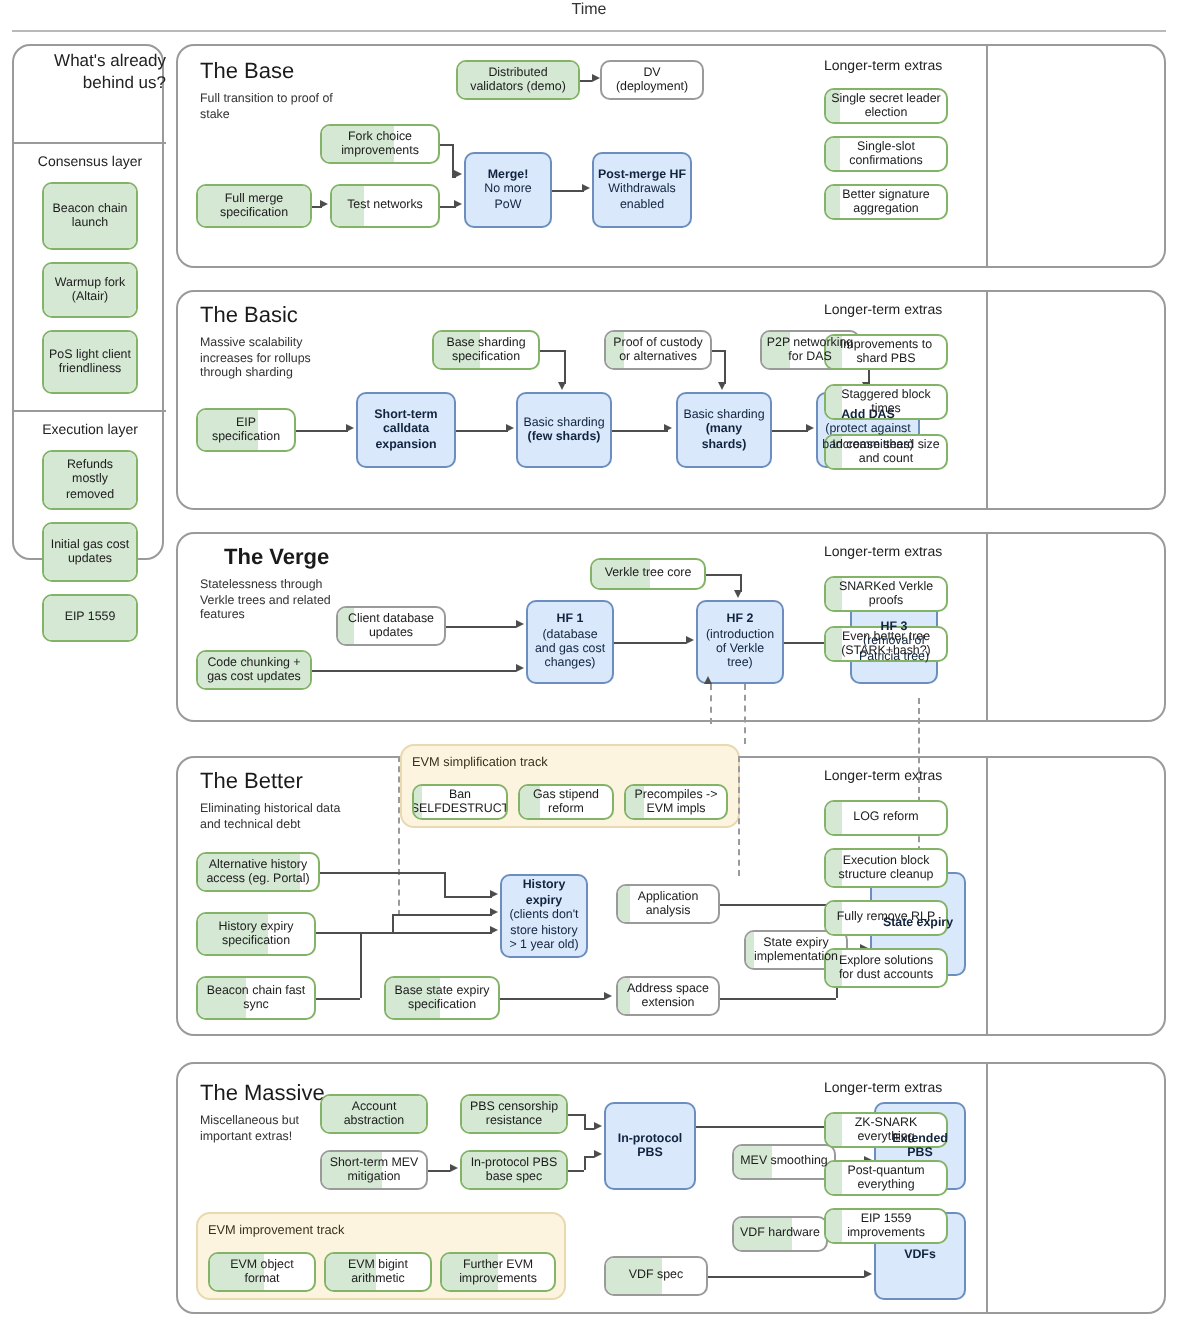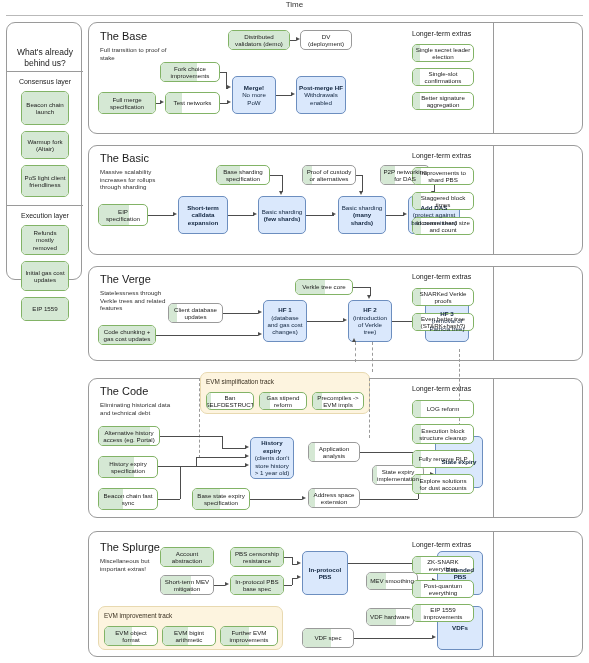--- a/index.html
+++ b/index.html
@@ -30,21 +30,21 @@
     position:absolute;
     border:1px solid #9a9a9a;
     border-radius:9px;
     background:#ffffff;
   }
   .sidebar {
     position:absolute; left:6px; top:22px; width:76px; height:258px;
     border:1px solid #9a9a9a; border-radius:9px; background:#fff;
   }
   .sidebar-title {
-    position:absolute; left:0; top:24px; width:76px; text-align:center;
+    position:absolute; left:0; top:2px; width:76px; text-align:right;
     font-size:8.5px; line-height:11px; color:#222;
   }
   .sidebar-div { position:absolute; left:0; width:76px; height:1px; background:#9a9a9a; }
 
   .sec-label {
     position:absolute; width:76px; text-align:center;
     font-size:7px; color:#222;
   }
 
   
@@ -304,21 +304,21 @@
     <span class="txt">Staggered block times</span>
   </div>
   <div class="node green" style="left:412px;top:217px;width:62px;height:18px;">
     <div class="fill" style="width:14%"></div>
     <span class="txt">Increase shard size and count</span>
   </div>
 
   <div class="panel" style="left:88px;top:266px;width:495px;height:95px;">
     <div class="divider-v" style="left:404px;top:-1px;height:95px;"></div>
   </div>
-  <div class="sec-title" style="left:100px;top:273px;">The Verge</div>
+  <div class="sec-title" style="left:112px;top:273px;font-weight:bold;">The Verge</div>
   <div class="sec-sub" style="left:100px;top:289px;width:70px;">Statelessness through Verkle trees and related features</div>
 
   <div class="node green" style="left:295px;top:279px;width:58px;height:16px;">
     <div class="fill" style="width:52%"></div>
     <span class="txt">Verkle tree core</span>
   </div>
   <div class="node plain" style="left:168px;top:303px;width:55px;height:20px;">
     <div class="fill" style="width:15%"></div>
     <span class="txt">Client database updates</span>
   </div>
@@ -357,21 +357,21 @@
     <span class="txt">SNARKed Verkle proofs</span>
   </div>
   <div class="node green" style="left:412px;top:313px;width:62px;height:18px;">
     <div class="fill" style="width:14%"></div>
     <span class="txt">Even better tree (STARK+hash?)</span>
   </div>
 
   <div class="panel" style="left:88px;top:378px;width:495px;height:140px;">
     <div class="divider-v" style="left:404px;top:-1px;height:140px;"></div>
   </div>
-  <div class="sec-title" style="left:100px;top:385px;">The Code</div>
+  <div class="sec-title" style="left:100px;top:385px;">The Better</div>
   <div class="sec-sub" style="left:100px;top:401px;width:80px;">Eliminating historical data and technical debt</div>
 
   <div class="track" style="left:200px;top:372px;width:170px;height:42px;"></div>
   <div class="track-label" style="left:206px;top:378px;">EVM simplification track</div>
   <div class="node green" style="left:206px;top:392px;width:48px;height:18px;">
     <div class="fill" style="width:8%"></div>
     <span class="txt">Ban SELFDESTRUCT</span>
   </div>
   <div class="node green" style="left:259px;top:392px;width:48px;height:18px;">
     <div class="fill" style="width:22%"></div>
@@ -464,21 +464,21 @@
     <span class="txt">Fully remove RLP</span>
   </div>
   <div class="node green" style="left:412px;top:474px;width:62px;height:20px;">
     <div class="fill" style="width:14%"></div>
     <span class="txt">Explore solutions for dust accounts</span>
   </div>
 
   <div class="panel" style="left:88px;top:531px;width:495px;height:126px;">
     <div class="divider-v" style="left:404px;top:-1px;height:126px;"></div>
   </div>
-  <div class="sec-title" style="left:100px;top:541px;">The Splurge</div>
+  <div class="sec-title" style="left:100px;top:541px;">The Massive</div>
   <div class="sec-sub" style="left:100px;top:557px;width:72px;">Miscellaneous but important extras!</div>
 
   <div class="node green" style="left:160px;top:547px;width:54px;height:20px;">
     <div class="fill" style="width:100%"></div>
     <span class="txt">Account abstraction</span>
   </div>
   <div class="node green" style="left:230px;top:547px;width:54px;height:20px;">
     <div class="fill" style="width:100%"></div>
     <span class="txt">PBS censorship resistance</span>
   </div>

